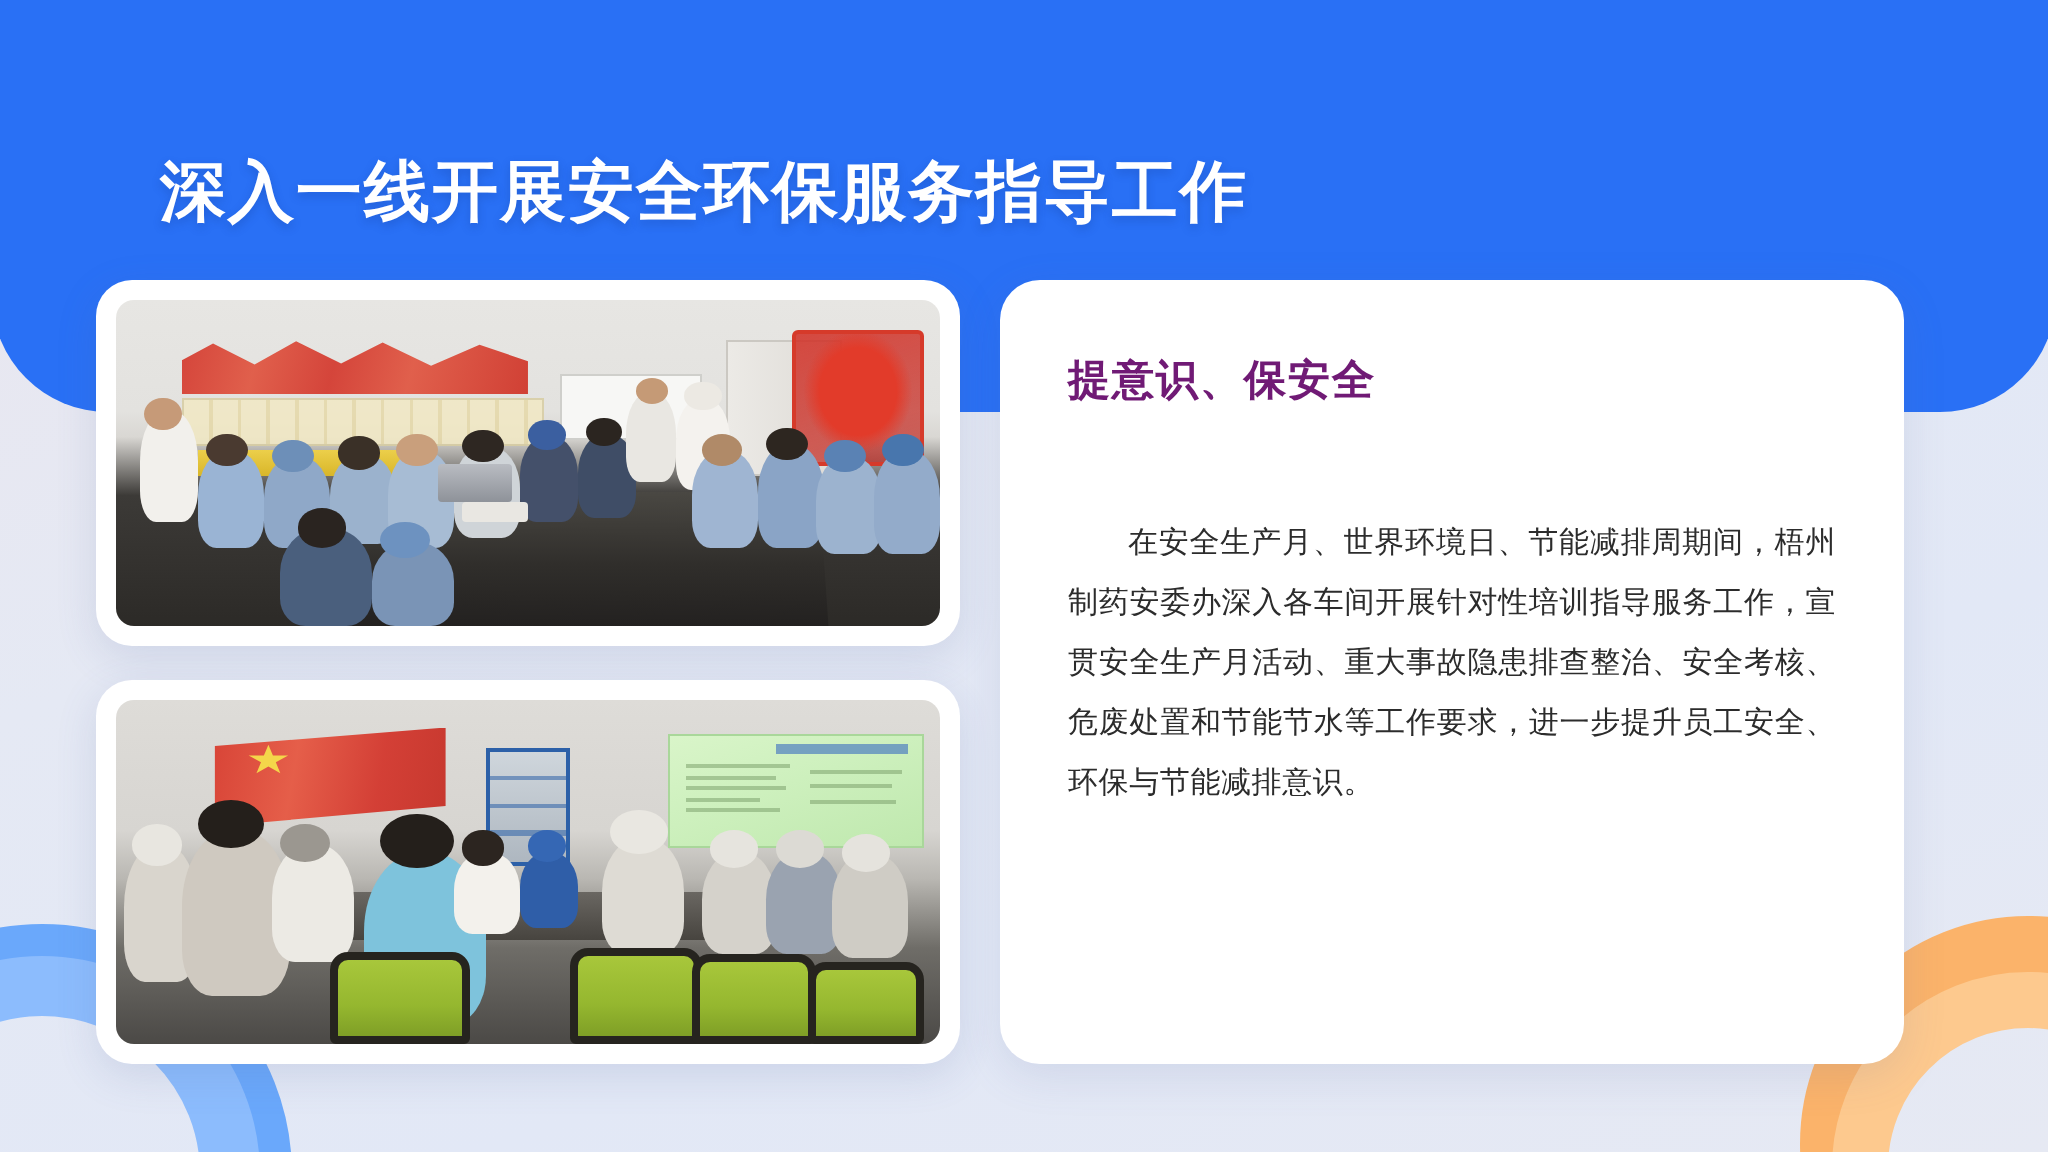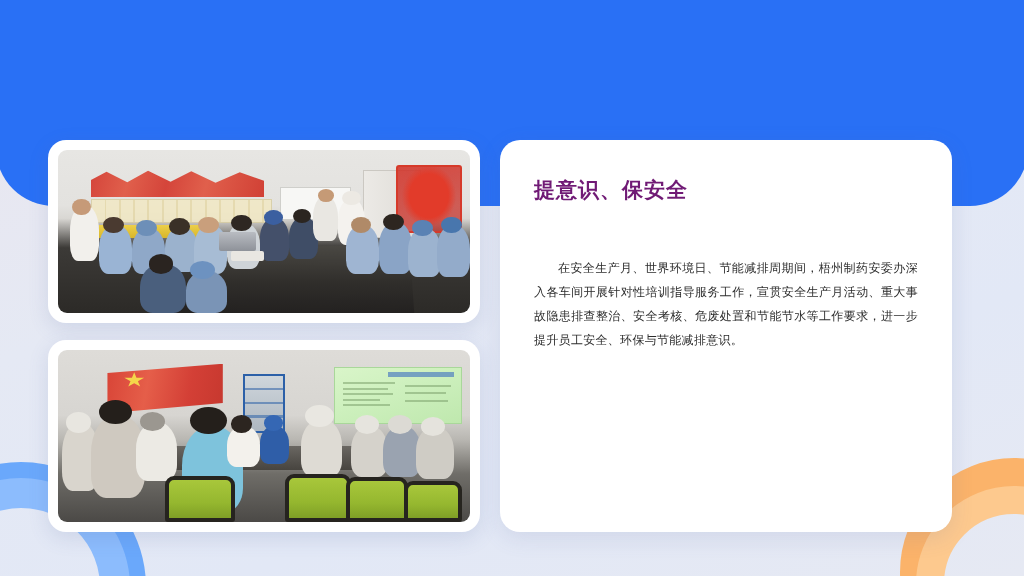--- a/index.html
+++ b/index.html
@@ -231,21 +231,21 @@
 
   .panel-heading {
     font-size: 21px;
     font-weight: 700;
     color: #701a75;
     letter-spacing: 1px;
     margin-bottom: 52px;
   }
 
   .panel-body {
-    font-size: 12px;
+    font-size: 15px;
     line-height: 2.0;
     color: #2c2c2c;
     text-indent: 2em;
     text-align: justify;
     letter-spacing: 0.3px;
     font-family: "DejaVu Sans", "Liberation Sans", sans-serif;
   }
 </style>
 </head>
 <body>
@@ -254,20 +254,21 @@
 
   <div class="deco-layer">
     <div class="ring-blue"></div>
     <div class="ring-blue-inner"></div>
     <div class="ring-orange"></div>
     <div class="ring-orange-2"></div>
   </div>
 
   <div class="blue-header"></div>
 
+  <div class="slide-title">深入一线开展安全环保服务指导工作</div>
 
   <div class="photo-card top">
     <div class="photo ph1">
       <div class="wall-banner"></div>
       <div class="wall-charts"></div>
       <div class="yellow-strip"></div>
       <div class="whiteboard"></div>
       <div class="door"></div>
       <div class="red-art"></div>
       <div class="table"></div>

